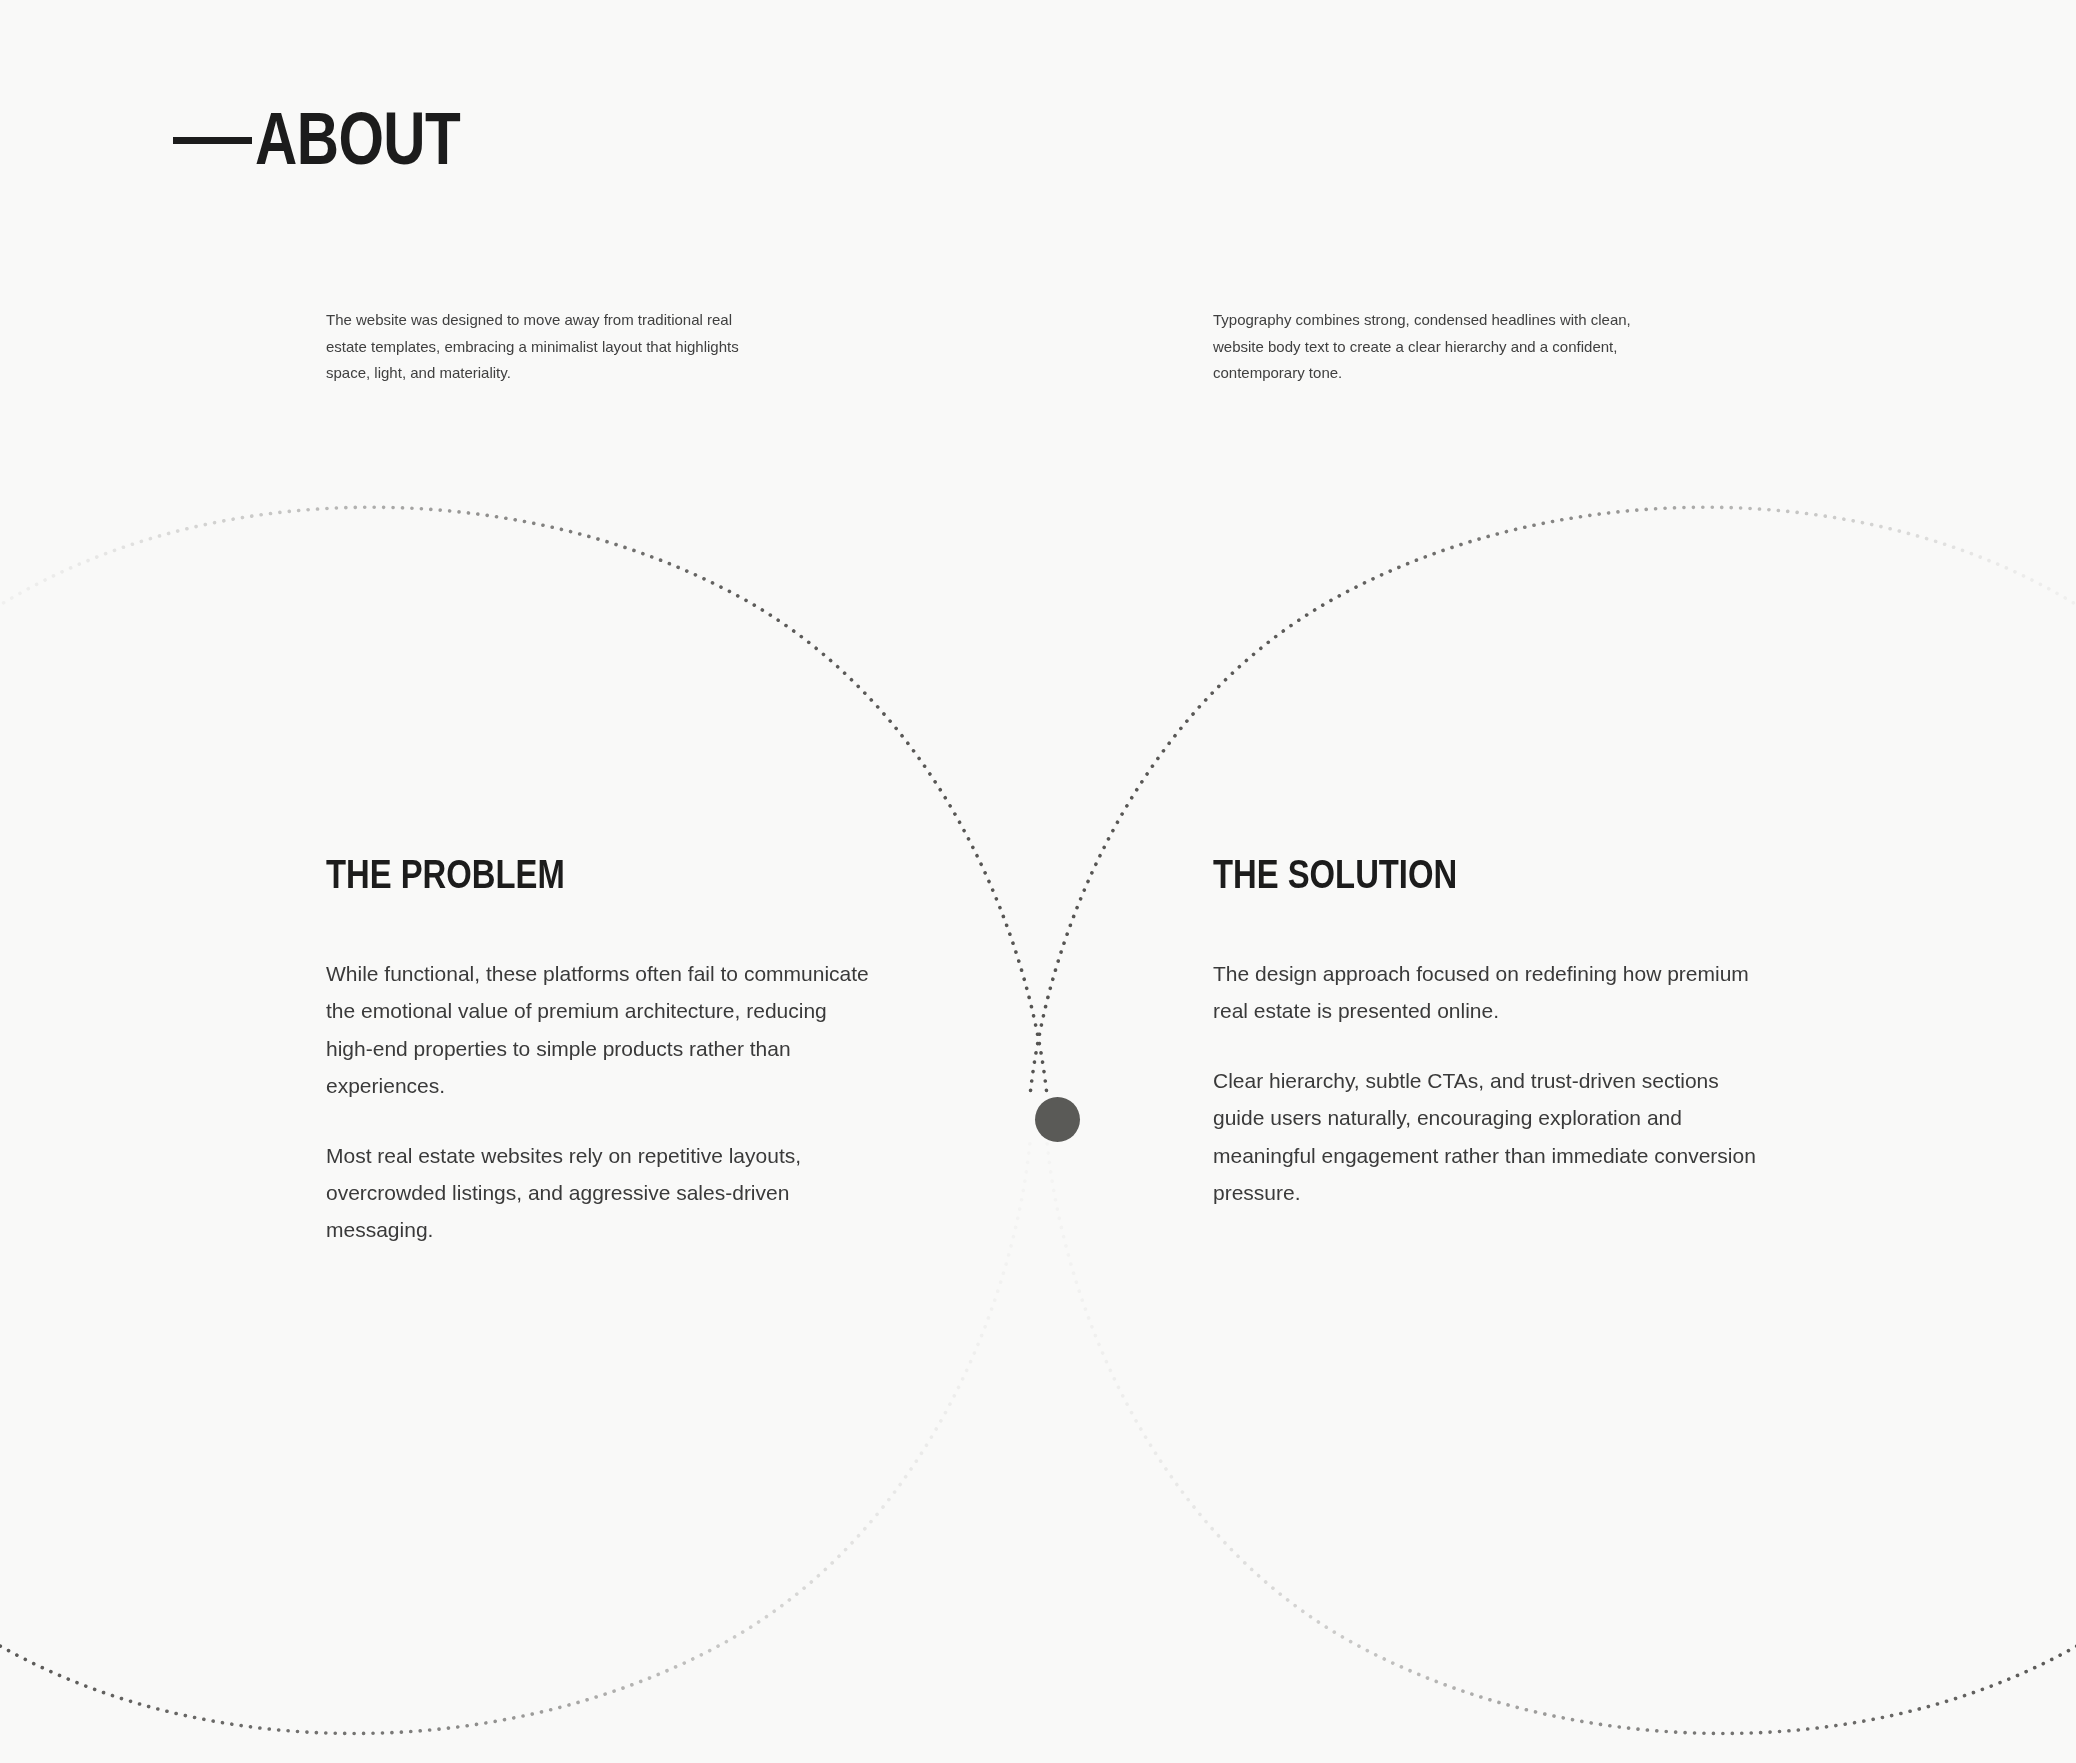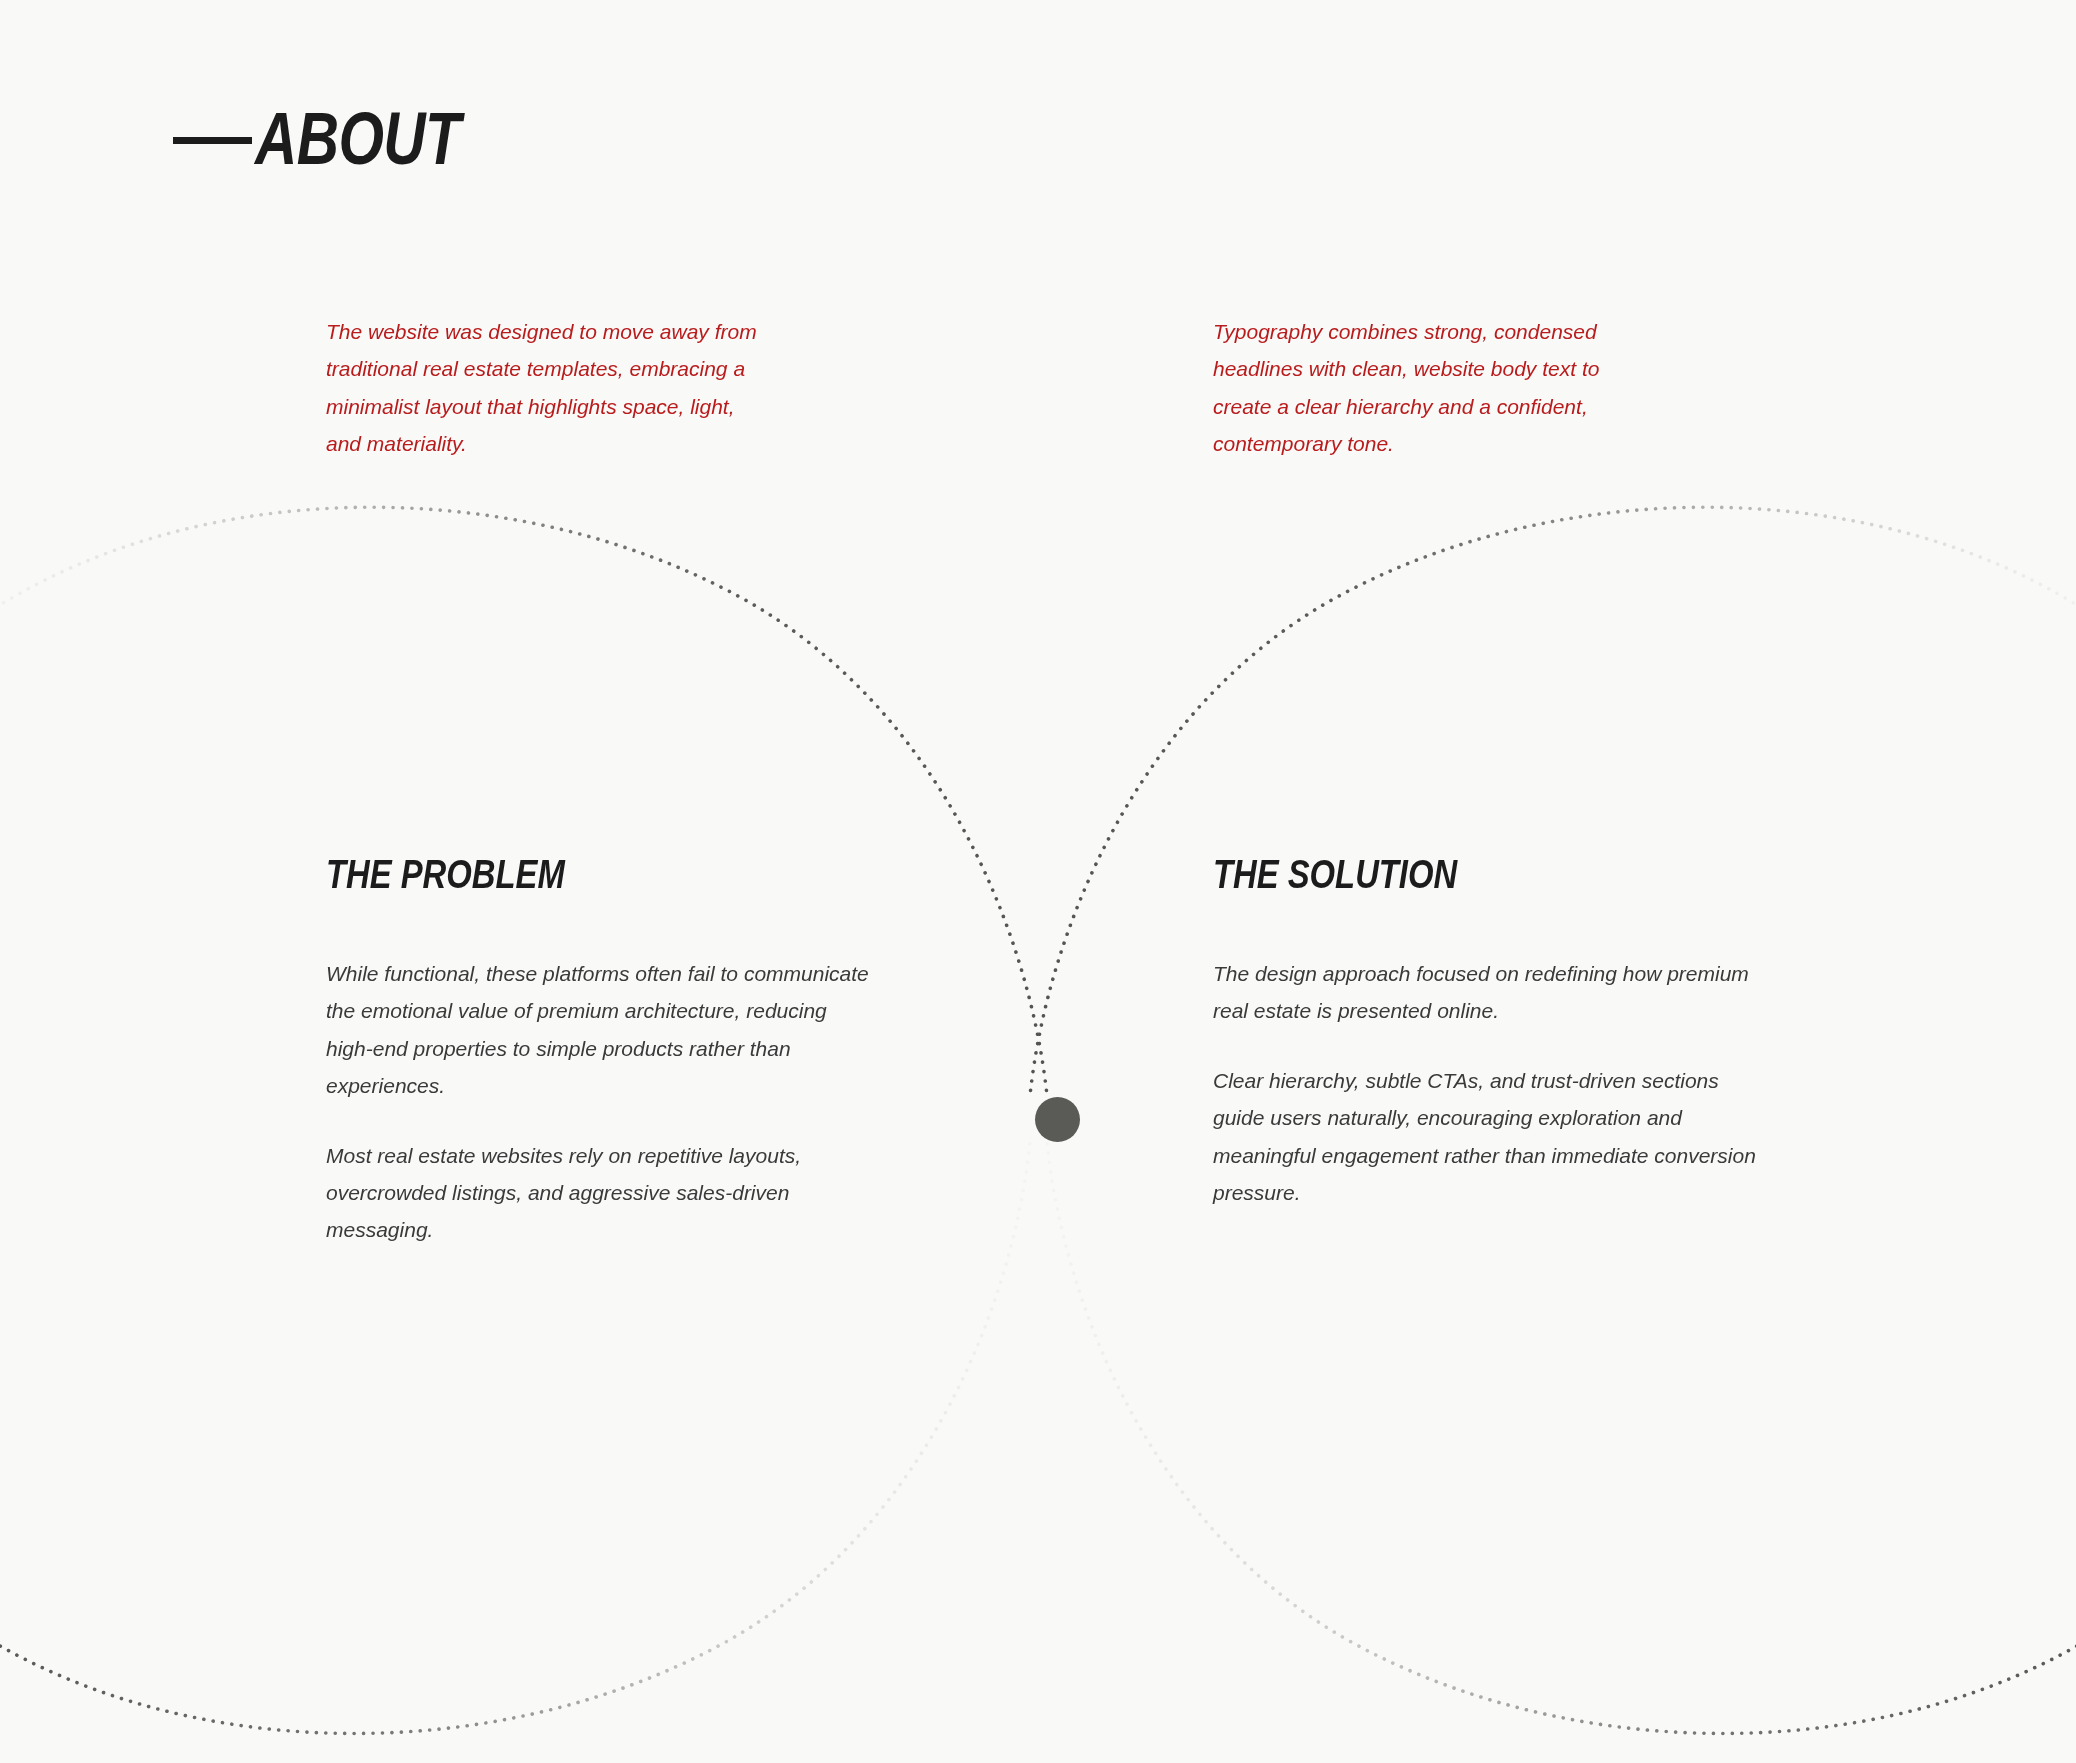--- a/index.html
+++ b/index.html
@@ -14,21 +14,20 @@
     overflow: hidden;
     position: relative;
   }
 
   #page {
     position: relative;
     width: 2077px;
     height: 1764px;
     background: #f9f9f8;
     overflow: hidden;
-    font-style: italic;
   }
 
   
   #arc-layer {
     position: absolute;
     left: 0;
     top: 0;
     width: 2077px;
     height: 1764px;
     pointer-events: none;
@@ -69,23 +68,23 @@
     letter-spacing: -0.7px;
     line-height: 1;
     transform: scaleX(0.78);
     transform-origin: left center;
     white-space: nowrap;
   }
 
   
   .intro {
     position: absolute;
-    font-size: 21px;
+    font-size: 15px;
     line-height: 1.78;
-    color: #b91c1c;
+    color: #404040;
     font-weight: 400;
   }
   #intro-left  { left: 326px;  top: 292px; width: 440px; }
   #intro-right { left: 1213px; top: 292px; width: 447px; }
 
   
   .section-block { position: absolute; }
   #block-problem  { left: 326px;  top: 854px; width: 548px; }
   #block-solution { left: 1213px; top: 854px; width: 555px; }
 

